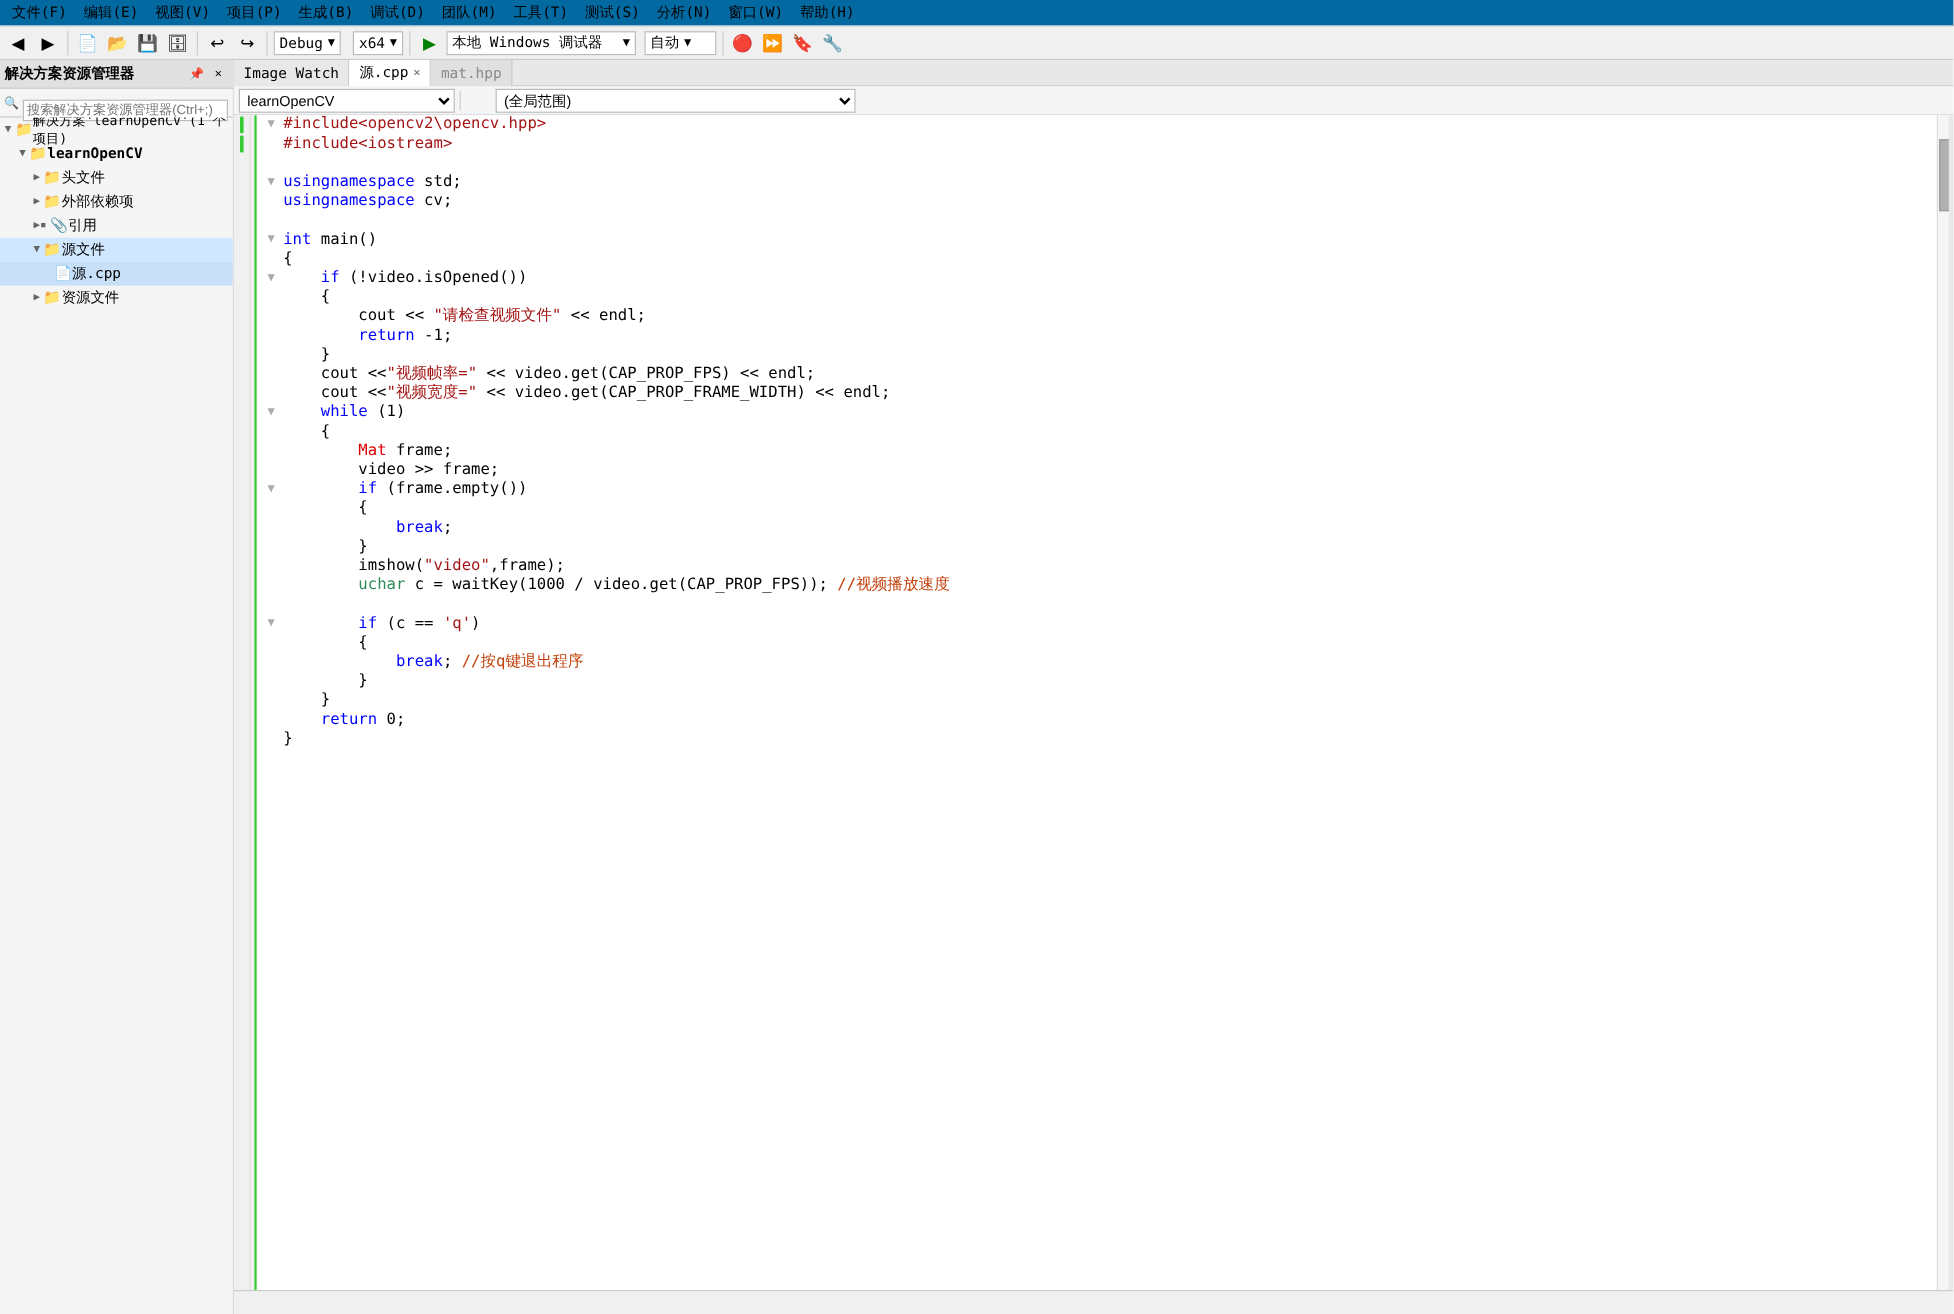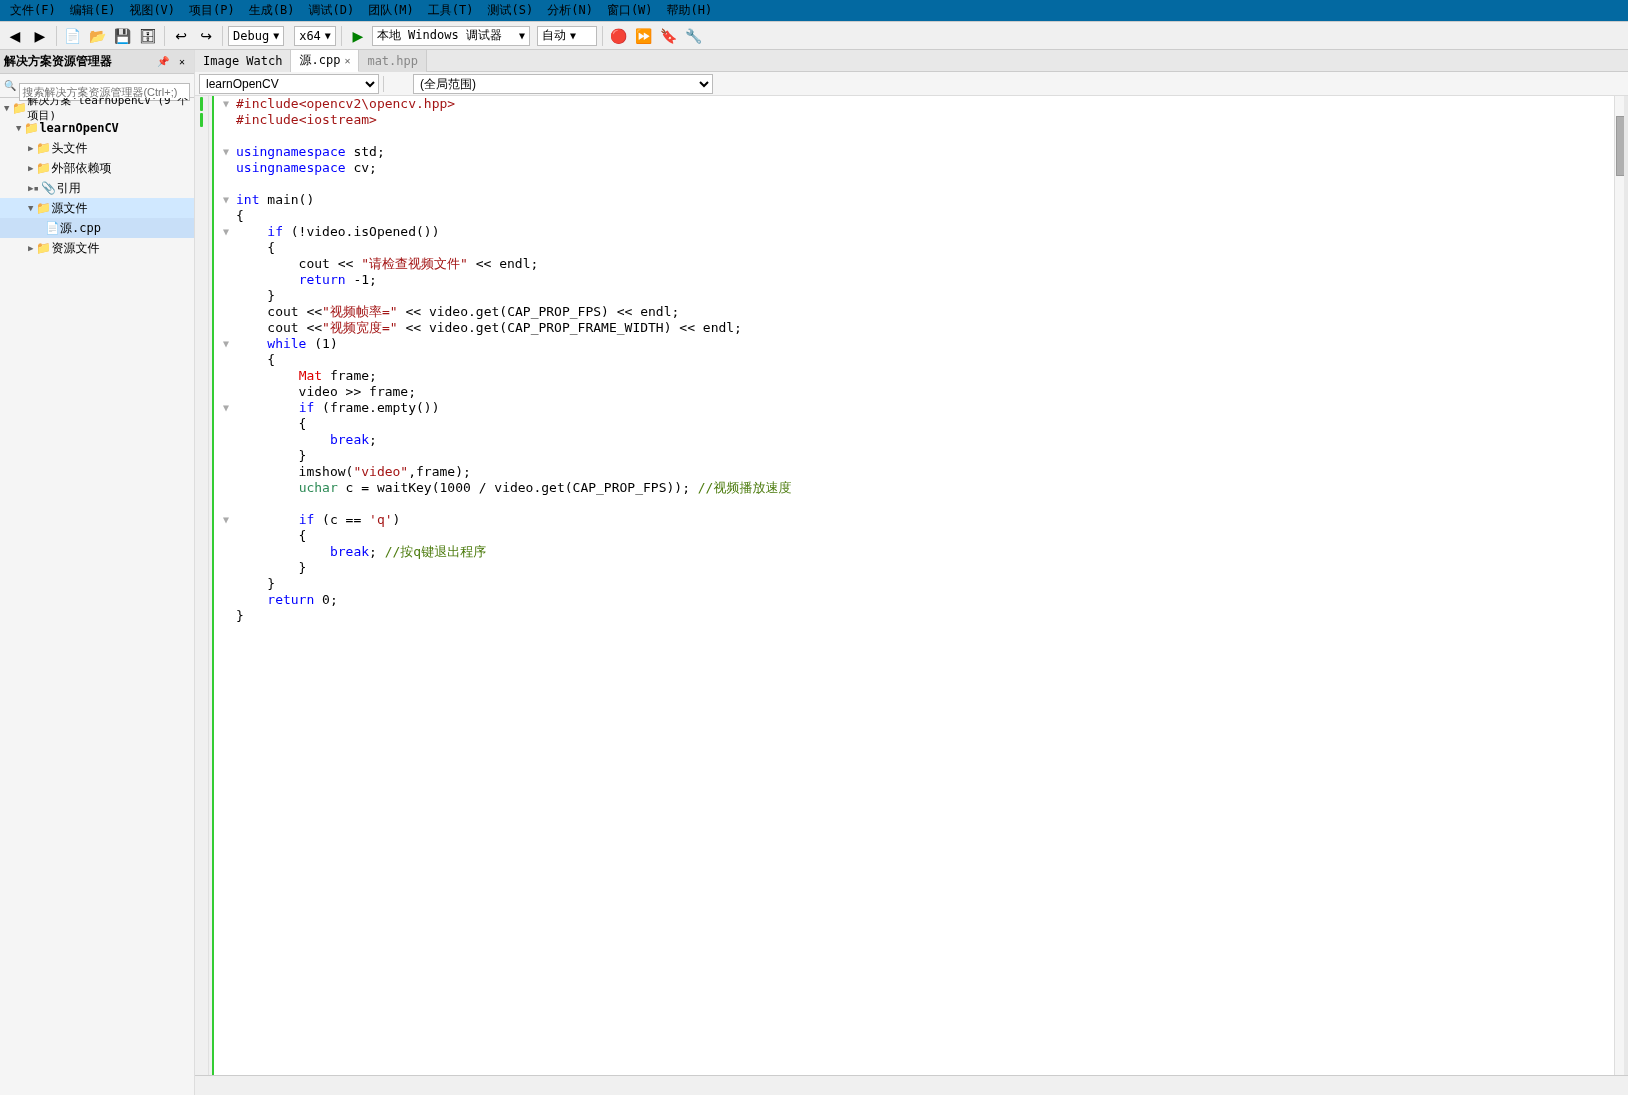--- a/index.html
+++ b/index.html
@@ -46,21 +46,21 @@
 
     
     .code-editor { flex: 1; display: flex; overflow: hidden; }
     .code-content { flex: 1; overflow: auto; padding: 0; background: white; }
     .code-line { display: flex; align-items: center; min-height: 16px; line-height: 16px; white-space: pre; font-size: 13px; font-family: 'Consolas', monospace; }
     
     
     .kw { color: #00f; }
     .type { color: #2e8b57; }
     .str { color: #a31515; }
-    .cmt { color: #4d7c0f; }
+    .cmt { color: #c2410c; }
     .inc { color: #a31515; }
     .red-kw { color: #d00; }
 
     
     .code-content::-webkit-scrollbar { width: 10px; height: 10px; }
     .code-content::-webkit-scrollbar-track { background: #f0f0f0; }
     .code-content::-webkit-scrollbar-thumb { background: #c0c0c0; }
 
     
     .right-scrollbar { width: 14px; background: #f0f0f0; border-left: 1px solid #ddd; position: relative; }
@@ -140,21 +140,21 @@
     </div>
     <div class="sidebar-search">
       <span style="font-size:10px;margin-right:3px;color:#666;">🔍</span>
       <input type="text" style="font-size: 11px; flex: 1 1 0%; border: 1px solid rgb(187, 187, 187); height: 18px; outline: none; padding: 0px 2px;" placeholder="搜索解决方案资源管理器(Ctrl+;)">
     </div>
     <div class="sidebar-tree">
 
       <div class="tree-item" style="padding-left:4px;">
         <span class="arrow">▼</span>
         <span>📁</span>
-        <span style="font-size:11px;">解决方案'learnOpenCV'(9 个项目)</span>
+        <span style="font-size:11px;">解决方案'learnOpenCV'(1 个项目)</span>
       </div>
 
       <div class="tree-item" style="padding-left:16px;">
         <span class="arrow">▼</span>
         <span>📁</span>
         <span style="font-weight:bold;">learnOpenCV</span>
       </div>
 
       <div class="tree-item" style="padding-left:28px;">
         <span class="arrow">▶</span>

